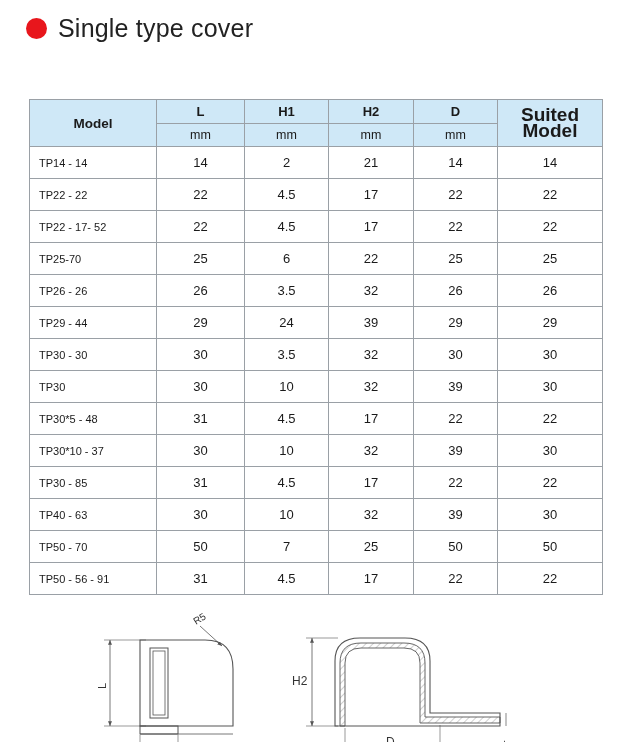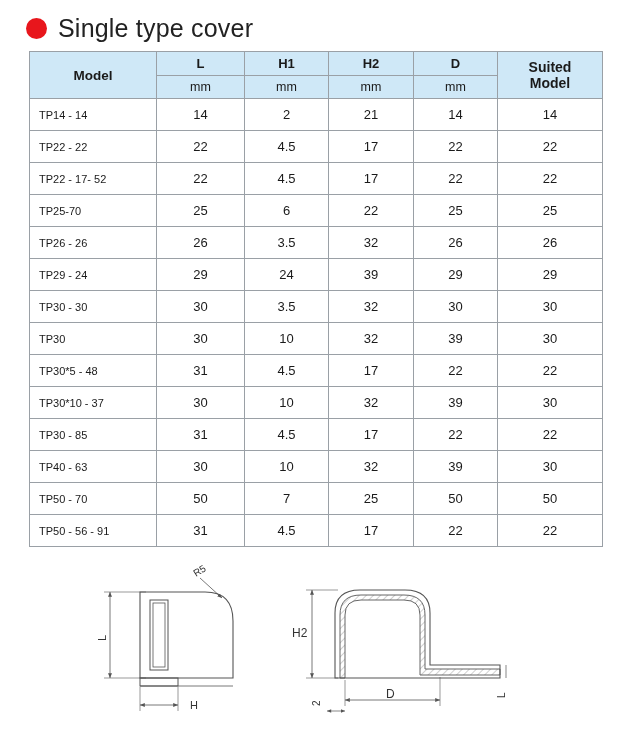--- a/index.html
+++ b/index.html
@@ -42,20 +42,21 @@
     line-height: 1;
   }
   
   .table-wrap {
     padding: 0 28px 0 29px;
   }
   table.spec {
     border-collapse: collapse;
     width: 573px;
     table-layout: fixed;
+    margin-top: 48px;
   }
   table.spec th, table.spec td {
     border: 1px solid #9aa0a6;
     font-size: 13px;
     text-align: center;
     color: #1a1a1a;
   }
   thead th {
     background: #cfe8f7;
     font-weight: bold;
@@ -68,21 +69,21 @@
     font-size: 13.5px;
   }
   thead th.unit {
     font-weight: normal;
     font-size: 12.5px;
     height: 22px;
   }
   thead th.suited {
     height: 46px;
     line-height: 16px;
-    font-size: 14px;
+    font-size: 19px;
   }
   tbody td {
     height: 31px;
     padding: 0;
     background: #ffffff;
   }
   tbody td.model-cell {
     text-align: left;
     padding-left: 9px;
     font-size: 11px;
@@ -179,21 +180,21 @@
         </tr>
         <tr>
           <td class="model-cell">TP26 - 26</td>
           <td>26</td>
           <td>3.5</td>
           <td>32</td>
           <td>26</td>
           <td>26</td>
         </tr>
         <tr>
-          <td class="model-cell">TP29 - 24</td>
+          <td class="model-cell">TP29 - 44</td>
           <td>29</td>
           <td>24</td>
           <td>39</td>
           <td>29</td>
           <td>29</td>
         </tr>
         <tr>
           <td class="model-cell">TP30 - 30</td>
           <td>30</td>
           <td>3.5</td>

